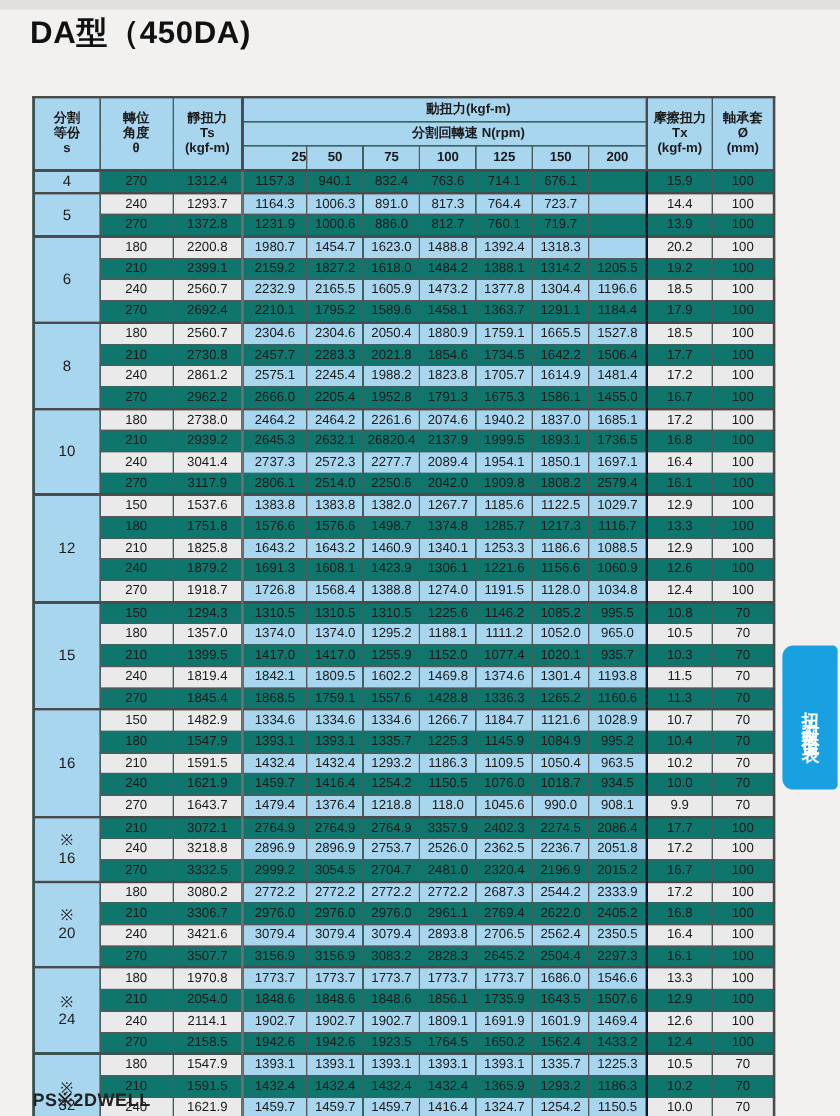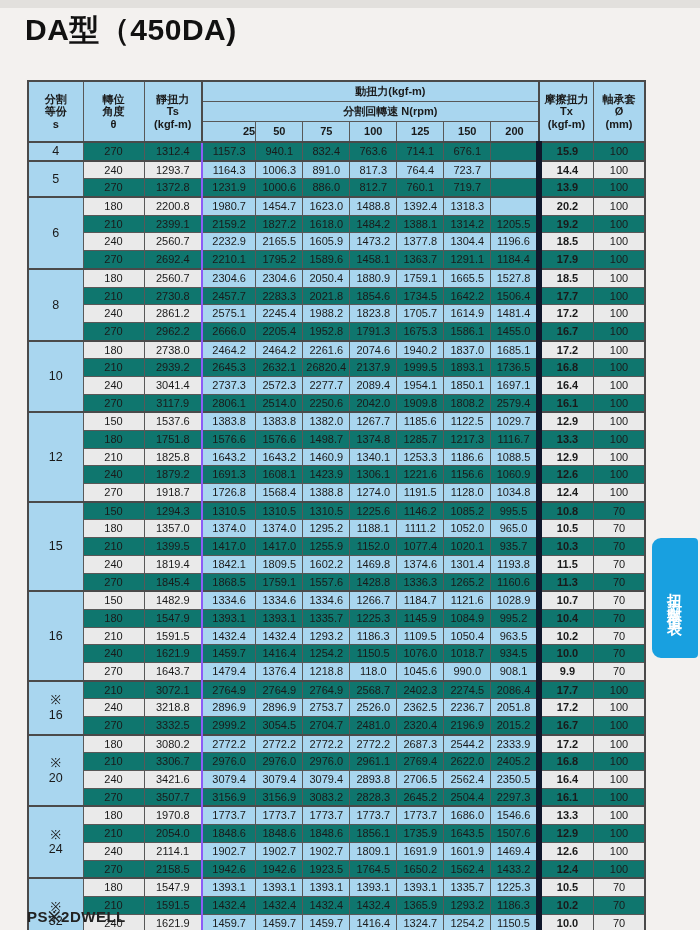--- a/index.html
+++ b/index.html
@@ -7,21 +7,21 @@
     width:700px;height:930px;
     background:#f3f1ef;
     font-family:"Liberation Sans", sans-serif;
     color:#1a1a1a;
     position:relative;
     overflow:hidden;
   }
   .top-band{position:absolute;left:0;top:0;width:700px;height:8px;background:#e2e0dd;}
   .page-title{
     position:absolute;left:25px;top:10px;
-    font-size:30px;font-weight:600;color:#111;
+    font-size:26px;font-weight:600;color:#111;
     letter-spacing:0.5px;
   }
   .tbl-wrap{position:absolute;left:27px;top:48px;}
   table{
     border-collapse:collapse;
     table-layout:fixed;
     background:#0f766e;
     border:2px solid #4a4a4a;
     margin-top:32px;
   }
@@ -39,23 +39,23 @@
     background:#a9d6ef;
     font-weight:bold;
     font-size:11px;
     height:19px;
   }
   tbody td{height:16.7px;}
   td.scell{
     background:#a9d6ef;
     font-size:12.5px;
   }
-  td.dyn-first{border-left:2px solid #8b5cf6;}
+  td.dyn-first{border-left:2px solid #737373;}
   th.dyn-first{border-left:2px solid #4a4a4a;padding-left:40px;}
-  td.tx-col{border-left:6px solid #0f172a;font-weight:bold;}
+  td.tx-col{border-left:2px solid #0f172a;}
   th.tx-col{border-left:2px solid #4a4a4a;}
   tr.group-start td{border-top:2px solid #4a4a4a;}
   td.hl-gray{background:#eaeaea;}
   td.hl-blue{background:#a9d6ef;}
   .footer-note{
     position:absolute;left:27px;top:906px;
     font-size:15px;font-weight:bold;color:#222;
     letter-spacing:0.5px;
   }
   .side-tab{
@@ -531,21 +531,21 @@
           <td class="hl-gray">70</td>
         </tr>
         <tr class="group-start">
           <td class="scell" rowspan="3">※
 16</td>
           <td class="">210</td>
           <td class="">3072.1</td>
           <td class="dyn-first">2764.9</td>
           <td class="">2764.9</td>
           <td class="">2764.9</td>
-          <td class="">2568.7</td>
+          <td class="">3357.9</td>
           <td class="">2402.3</td>
           <td class="">2274.5</td>
           <td class="">2086.4</td>
           <td class="tx-col">17.7</td>
           <td class="">100</td>
         </tr>
         <tr>
           <td class="hl-gray">240</td>
           <td class="hl-gray">3218.8</td>
           <td class="dyn-first hl-blue">2896.9</td>

